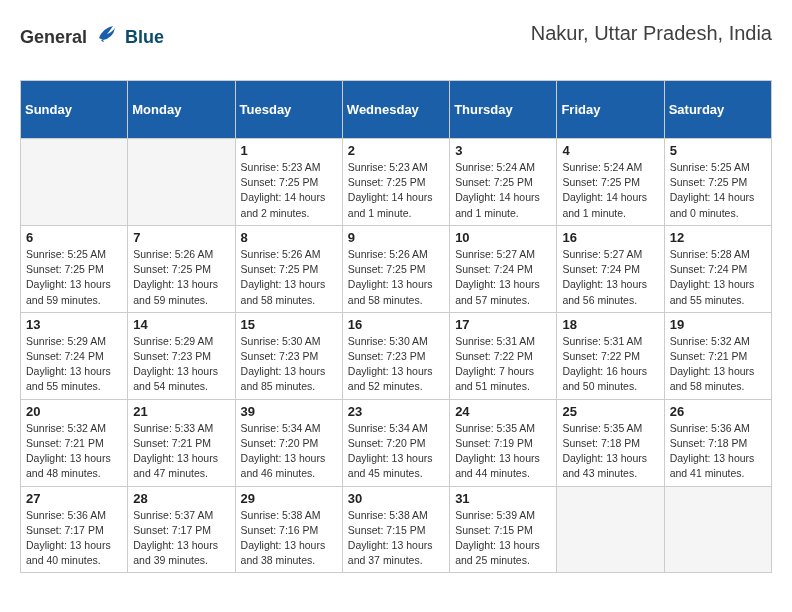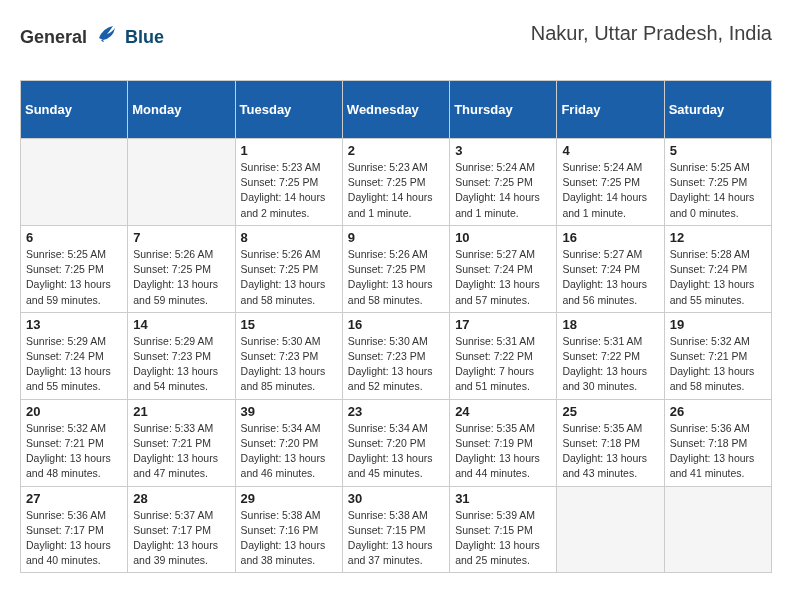--- a/index.html
+++ b/index.html
@@ -230,21 +230,21 @@
         <td>
           <div class="day-number">17</div>
           <div class="cell-line">Sunrise: 5:31 AM</div>
           <div class="cell-line">Sunset: 7:22 PM</div>
           <div class="cell-line">Daylight: 7 hours and 51 minutes.</div>
         </td>
         <td>
           <div class="day-number">18</div>
           <div class="cell-line">Sunrise: 5:31 AM</div>
           <div class="cell-line">Sunset: 7:22 PM</div>
-          <div class="cell-line">Daylight: 13 hours and 30 minutes.</div>
+          <div class="cell-line">Daylight: 16 hours and 50 minutes.</div>
         </td>
         <td>
           <div class="day-number">19</div>
           <div class="cell-line">Sunrise: 5:32 AM</div>
           <div class="cell-line">Sunset: 7:21 PM</div>
           <div class="cell-line">Daylight: 13 hours and 58 minutes.</div>
         </td>
       </tr>
       <tr>
         <td>

